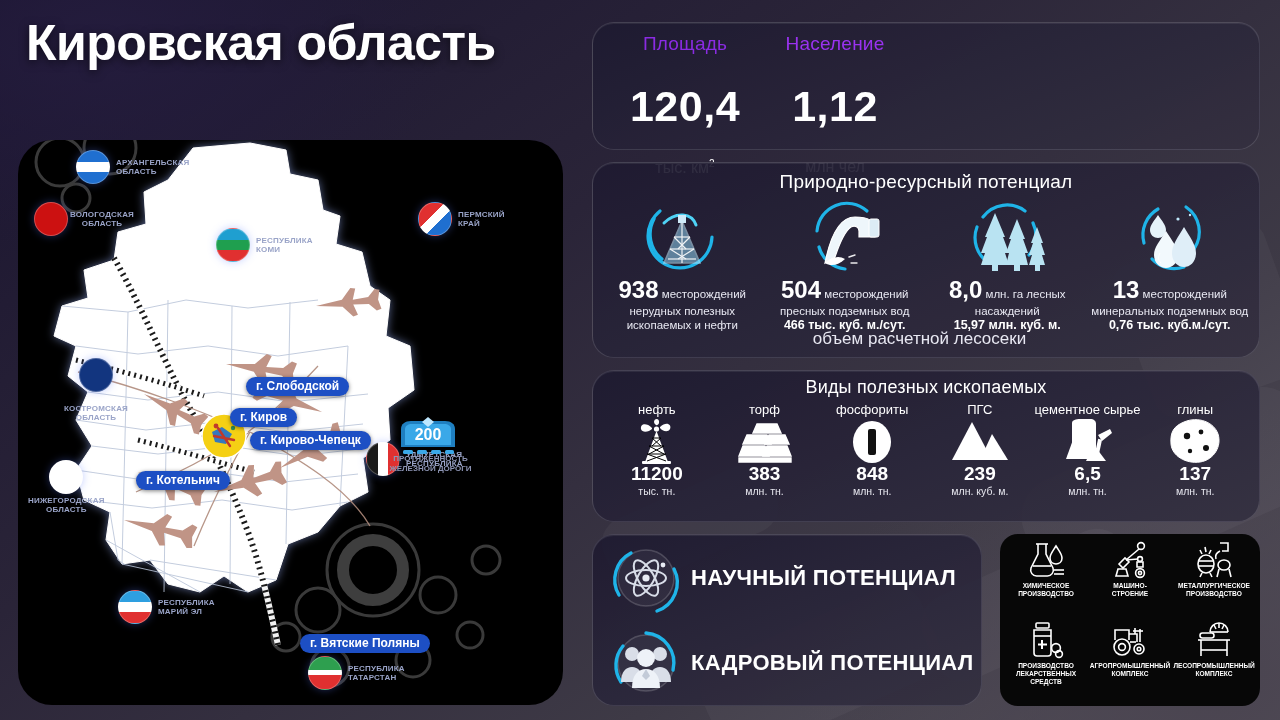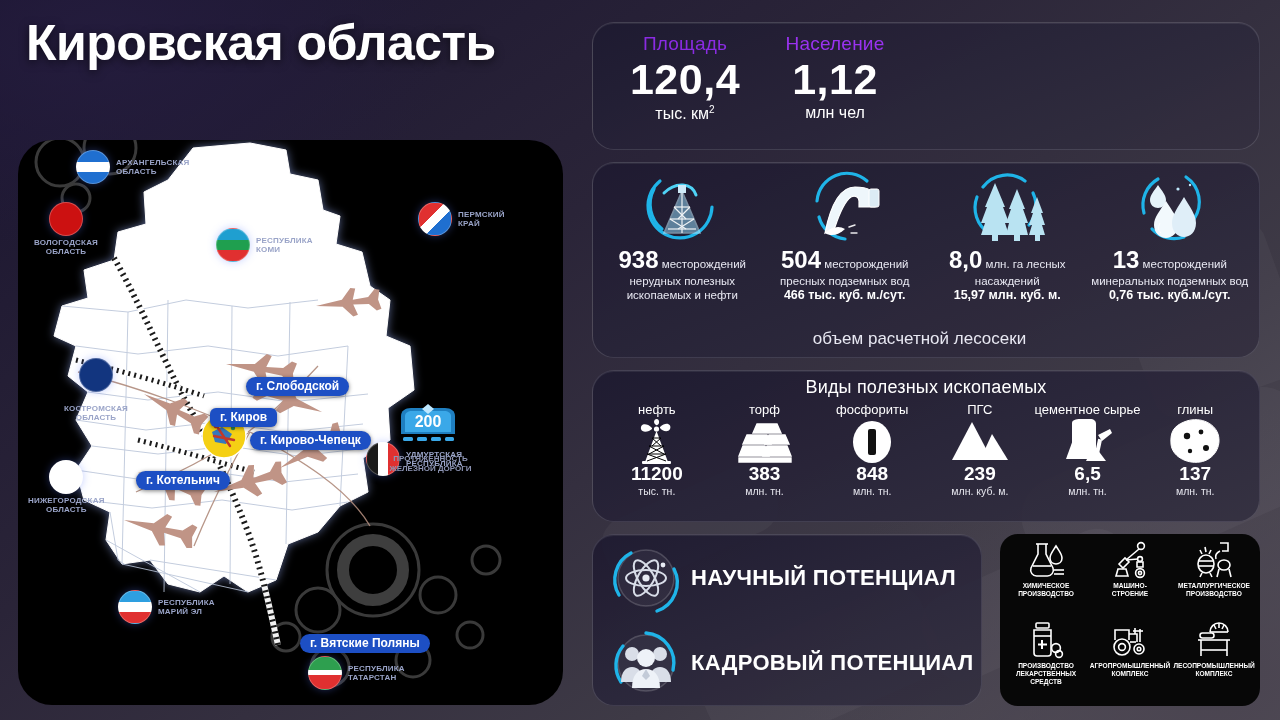--- a/index.html
+++ b/index.html
@@ -60,21 +60,21 @@
     position: absolute;
     background: #1d4fc4;
     color: #ffffff;
     font-size: 12px; font-weight: 600;
     padding: 2px 10px 3px 10px;
     border-radius: 11px;
     white-space: nowrap;
     box-shadow: 0 1px 4px rgba(0,0,0,0.5);
   }
 
-  #rail-badge { position: absolute; left: 377px; top: 264px; width: 66px; }
+  #rail-badge { position: absolute; left: 377px; top: 277px; width: 66px; }
   #rail-label {
     position: absolute; left: 360px; top: 314px;
     width: 105px; text-align: center;
     font-size: 8px; font-weight: 700; line-height: 1.2;
     color: #8d94b4; text-transform: uppercase; white-space: pre-line;
   }
 
   
   .panel {
     position: absolute;
@@ -84,21 +84,21 @@
     box-shadow: inset 0 1px 0 rgba(255,255,255,0.07);
   }
   .panel-title {
     text-align: center; color: #ffffff;
     font-size: 19px; font-weight: 400; letter-spacing: 0.2px;
   }
 
   
   #stats-panel { left: 592px; top: 22px; width: 668px; height: 128px; }
   .stats-row { display: flex; height: 100%; padding: 10px 16px 12px 16px; }
-  .stat { display: flex; flex-direction: column; align-items: center; justify-content: flex-start; }
+  .stat { display: flex; flex-direction: column; align-items: center; justify-content: flex-start; gap: 27px; }
   .stat.area { width: 152px; }
   .stat.pop { width: 148px; }
   .stat.work { flex: 1; }
   .stat-label { font-size: 19px; font-weight: 400; color: #8a2be2; letter-spacing: 0.2px; white-space: nowrap; }
   .stat-label.bright { color: #9a32f0; }
   .stat-value { font-size: 43px; font-weight: 700; line-height: 1.05; color: #ffffff; margin-top: 2px; letter-spacing: 0.5px; }
   .stat-unit { font-size: 16px; font-weight: 400; color: #ffffff; margin-top: 2px; }
   .stat-unit sup { font-size: 10px; vertical-align: super; }
 
   
@@ -264,21 +264,21 @@
       <circle cx="9" cy="-8" r="2.2" fill="#2e8b57"></circle>
     </g>
   </svg>
 
   <div class="region-badge" style="left:58px; top:10px;">
     <span class="region-flag" style="background:linear-gradient(180deg,#1f6fd0 0%,#1f6fd0 34%,#ffffff 34%,#ffffff 66%,#1f6fd0 66%);"></span>
     <span class="region-name">АРХАНГЕЛЬСКАЯ
 ОБЛАСТЬ</span>
   </div>
 
-  <div class="region-badge" style="left:16px; top:62px; flex-direction:column; align-items:center; gap:2px;">
+  <div class="region-badge" style="left:16px; top:62px; flex-direction:row; align-items:center; gap:2px;">
     <span class="region-flag" style="background:#cc1111;"></span>
     <span class="region-name" style="text-align:center;">ВОЛОГОДСКАЯ
 ОБЛАСТЬ</span>
   </div>
 
   <div class="region-badge" style="left:198px; top:88px;">
     <span class="region-flag" style="background:linear-gradient(180deg,#1f9fd0 0%,#1f9fd0 34%,#1f9f4f 34%,#1f9f4f 66%,#e03030 66%);"></span>
     <span class="region-name">РЕСПУБЛИКА
 КОМИ</span>
   </div>
@@ -313,21 +313,21 @@
 МАРИЙ ЭЛ</span>
   </div>
 
   <div class="region-badge" style="left:290px; top:516px;">
     <span class="region-flag" style="background:linear-gradient(180deg,#2e9f4f 0%,#2e9f4f 40%,#ffffff 40%,#ffffff 56%,#e03030 56%);"></span>
     <span class="region-name">РЕСПУБЛИКА
 ТАТАРСТАН</span>
   </div>
 
   <div class="city-pill" style="left:228px; top:237px;">г. Слободской</div>
-  <div class="city-pill" style="left:192px; top:268px;border-radius:6px;">г. Киров</div>
+  <div class="city-pill" style="left:212px; top:268px;">г. Киров</div>
   <div class="city-pill" style="left:232px; top:291px;">г. Кирово-Чепецк</div>
   <div class="city-pill" style="left:118px; top:331px;">г. Котельнич</div>
   <div class="city-pill" style="left:282px; top:494px;">г. Вятские Поляны</div>
 
   <div id="rail-badge">
     <svg viewBox="0 0 66 42" width="66" height="42">
       <path d="M6,30 L6,12 C6,7 10,4 16,4 L50,4 C56,4 60,7 60,12 L60,30 Z" fill="#1f7fc0"></path>
       <path d="M10,28 L10,12 C10,9 13,7 17,7 L49,7 C53,7 56,9 56,12 L56,28 Z" fill="#3aa8e8"></path>
       <polygon points="33,0 39,5 33,10 27,5" fill="#bfe8ff"></polygon>
       <text x="33" y="23" font-size="16" font-weight="700" fill="#ffffff" text-anchor="middle" font-family="Liberation Sans, sans-serif">200</text>
@@ -350,20 +350,21 @@
     </div>
     <div class="stat pop">
       <div class="stat-label bright">Население</div>
       <div class="stat-value">1,12</div>
       <div class="stat-unit">млн чел</div>
     </div>
   </div>
 </div>
 
 <div class="panel" id="nrp-panel">
+  <div class="panel-title">Природно-ресурсный потенциал</div>
   <div class="nrp-row">
 
     <div class="nrp-item">
       <div class="nrp-icon">
         <svg viewBox="0 0 96 78" width="96" height="78">
           <path d="M78,40 A32,32 0 1 1 26,14" fill="none" stroke="#1fb4e8" stroke-width="3.2" stroke-linecap="round"></path>
           <path d="M20,22 A32,32 0 0 0 28,62" fill="none" stroke="#1fb4e8" stroke-width="3.2" stroke-linecap="round"></path>
           <path d="M30,26 C42,14 58,16 62,28" fill="none" stroke="#4fd2f5" stroke-width="3" stroke-linecap="round"></path>
           <polygon points="48,24 66,66 30,66" fill="#8fd0f0" opacity="0.55" stroke="#bfe8fb" stroke-width="1.6"></polygon>
           <g stroke="#ffffff" stroke-width="1.2" opacity="0.9">

